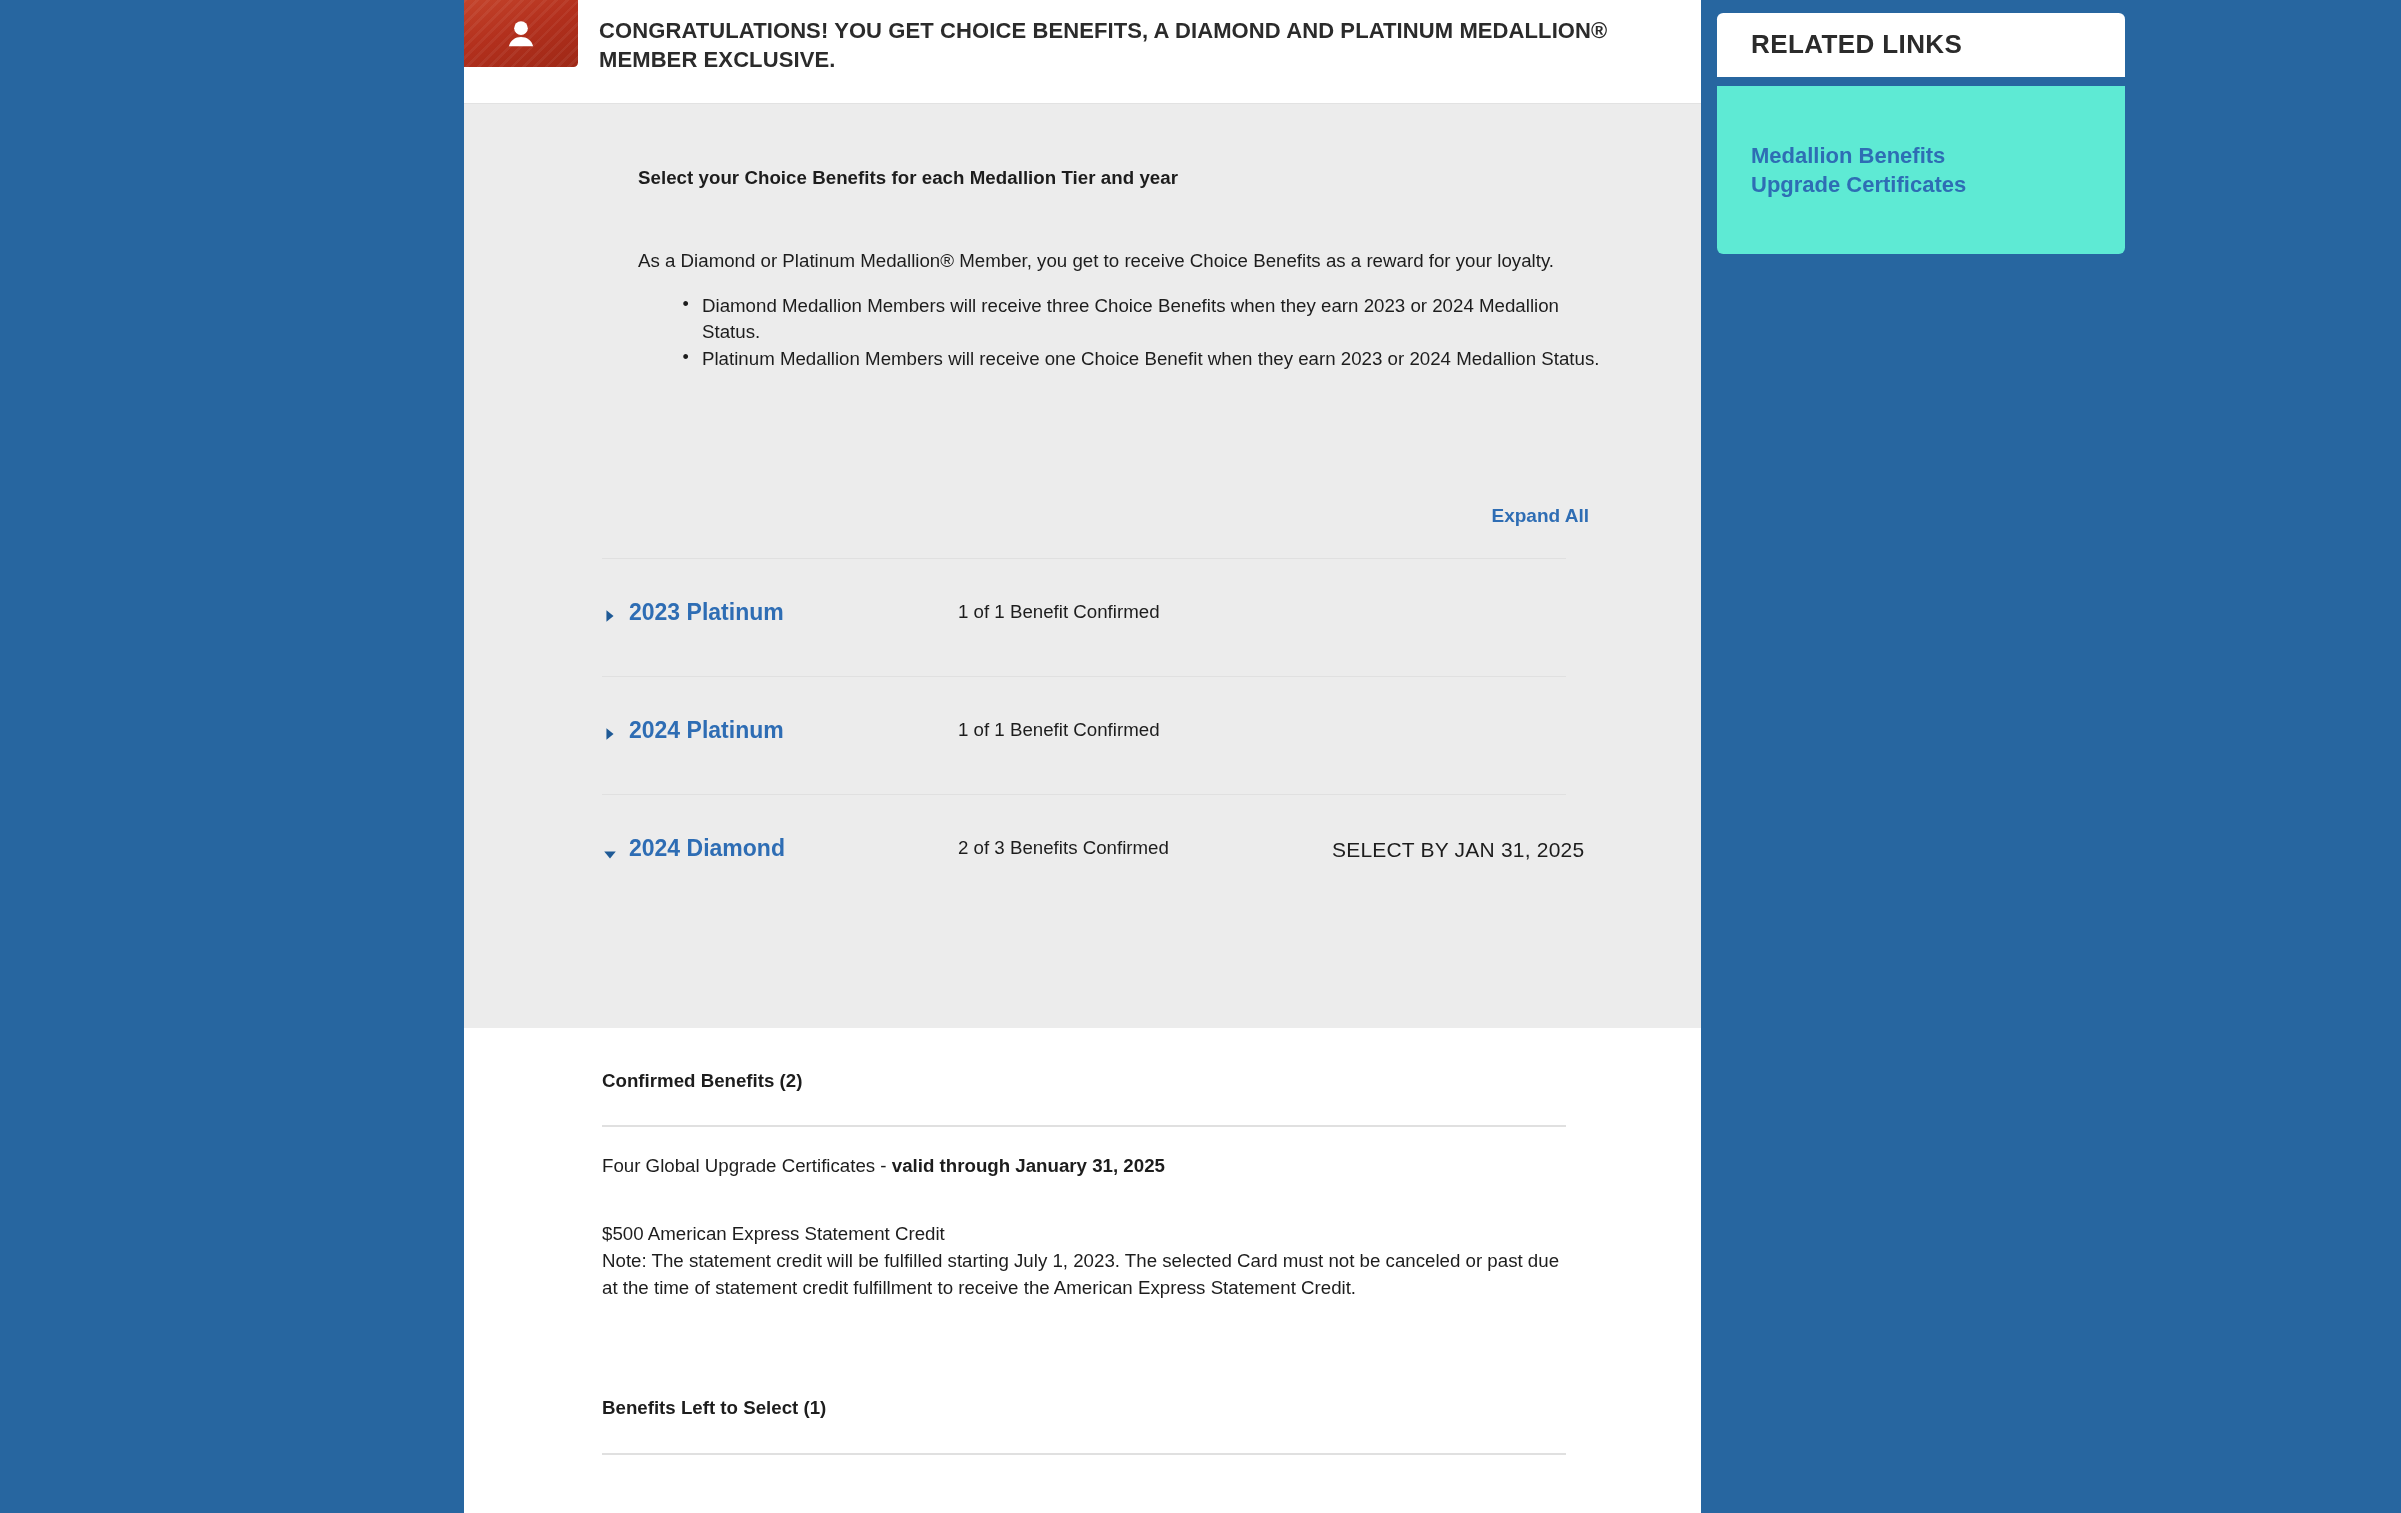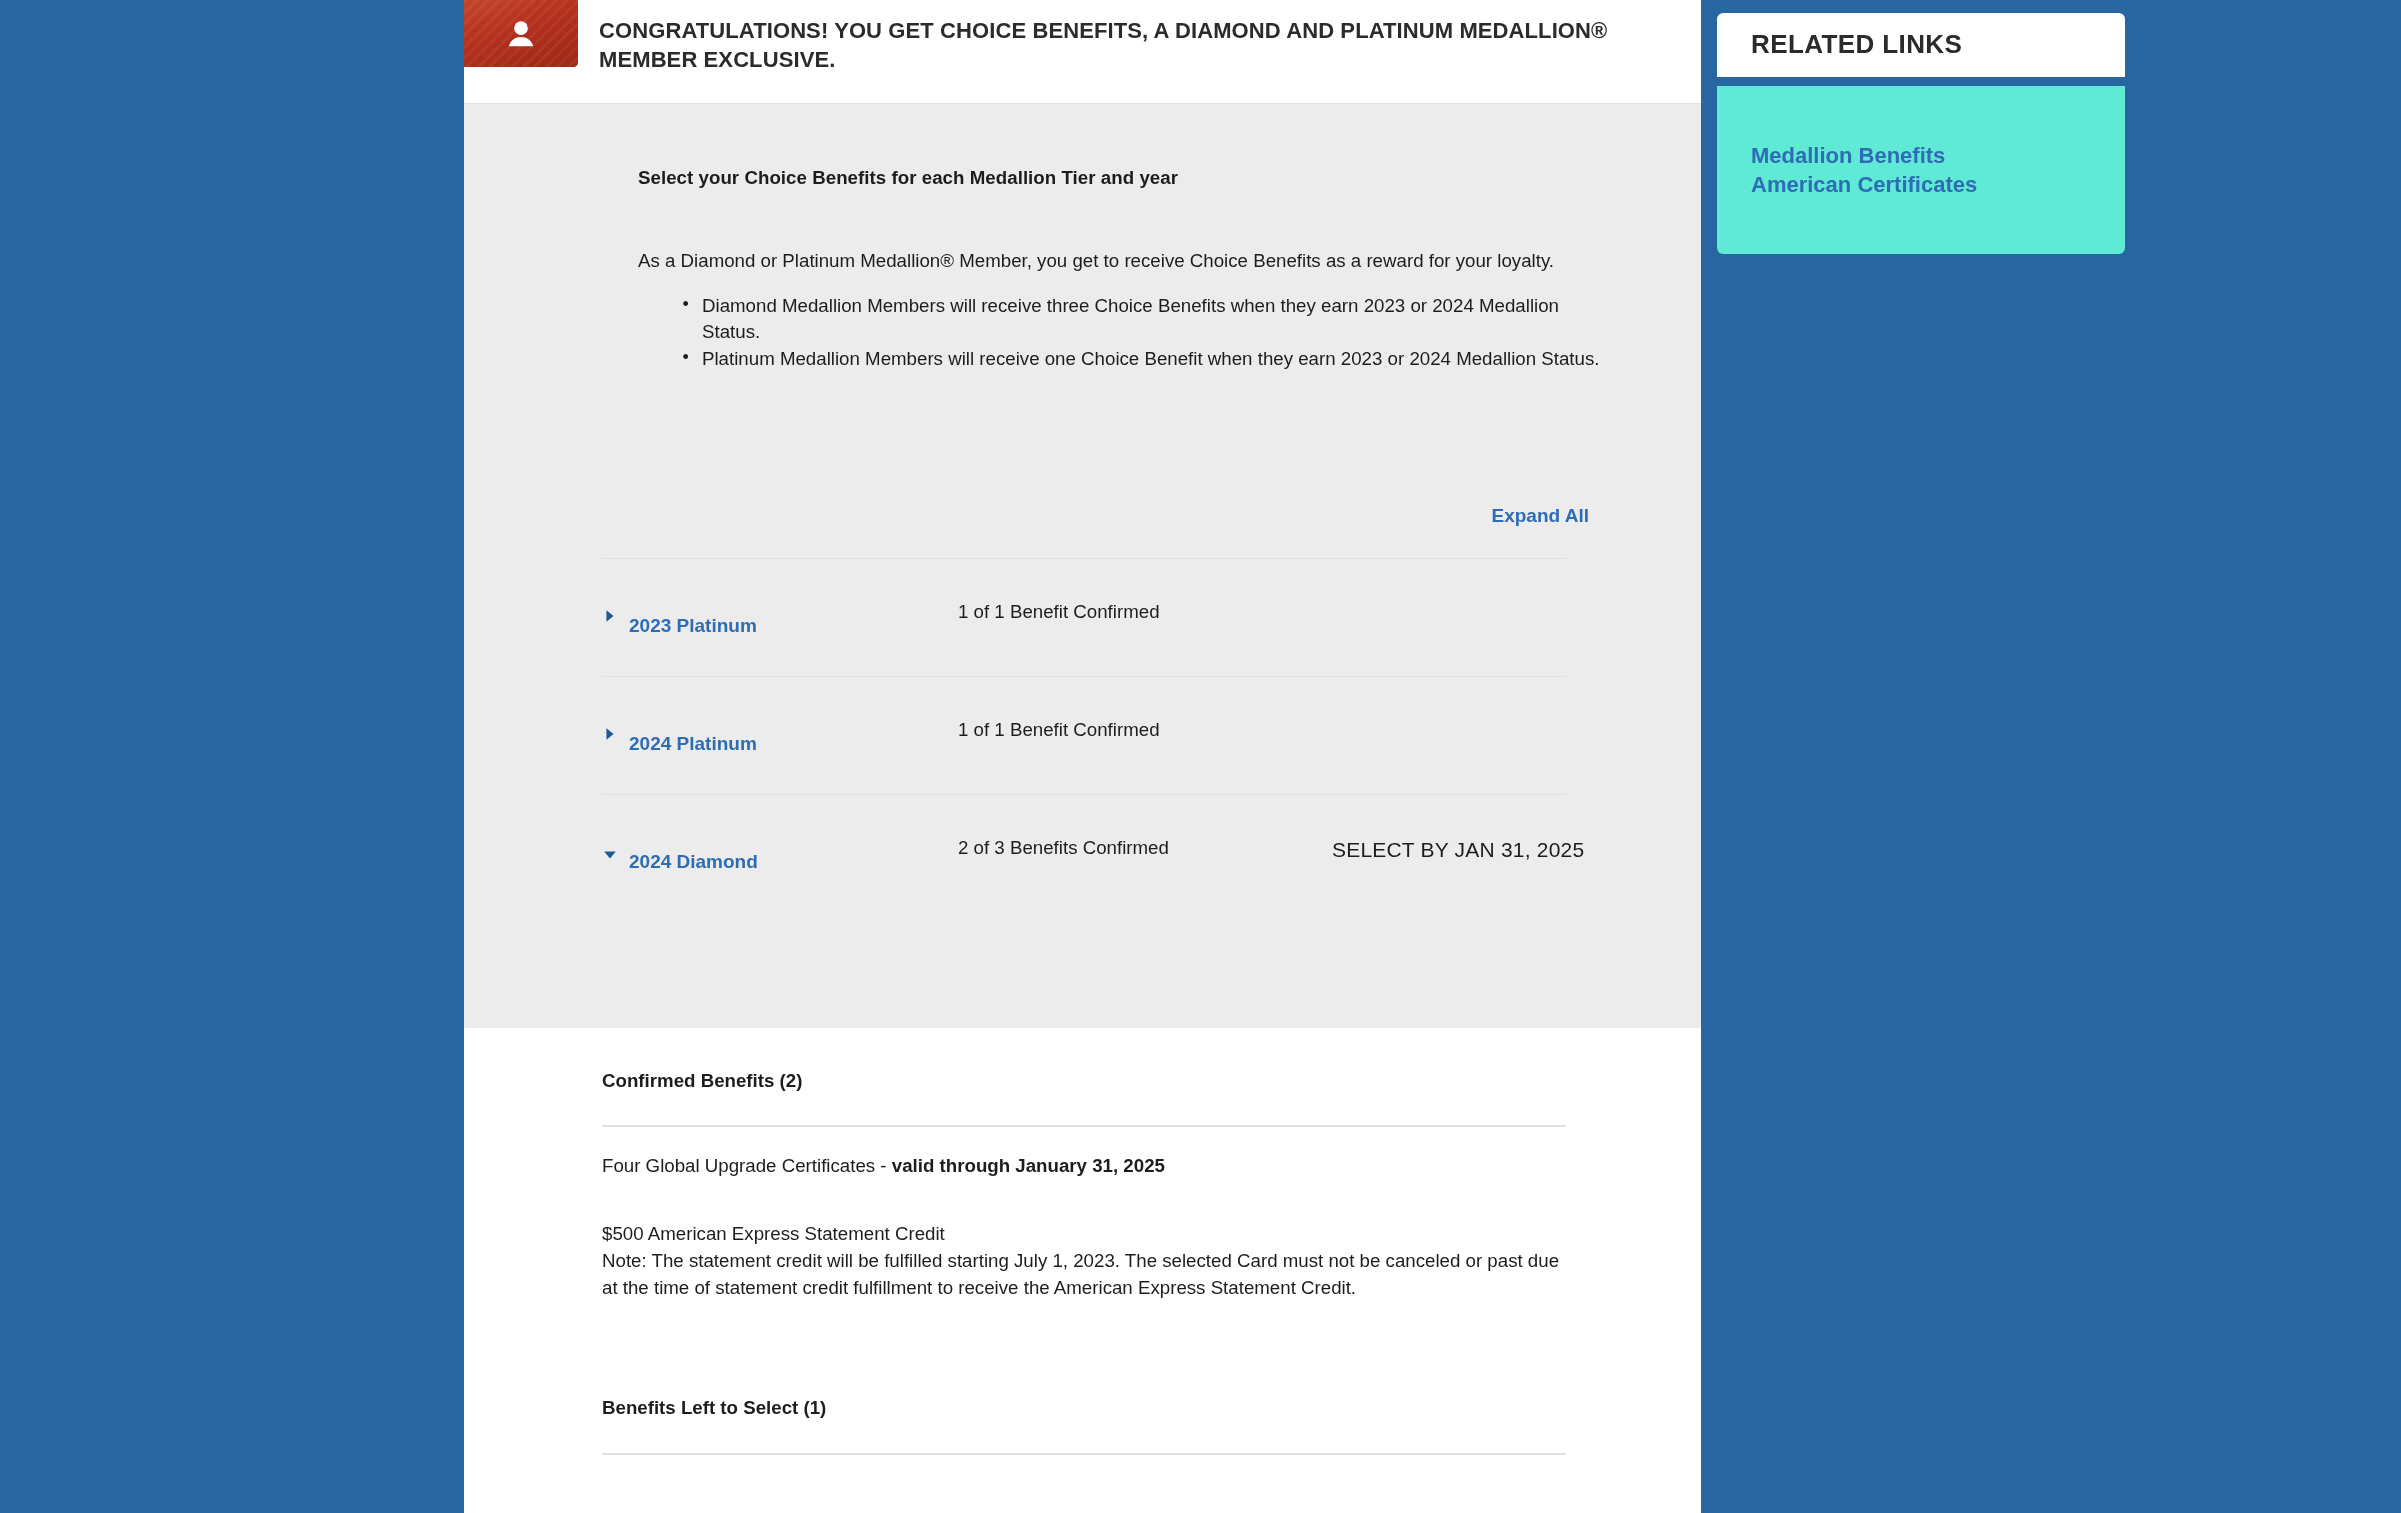--- a/index.html
+++ b/index.html
@@ -165,22 +165,22 @@
     top: 49px;
     width: 16px;
     height: 16px;
     cursor: pointer;
   }
   .acc-caret svg { display: block; }
 
   .acc-title {
     position: absolute;
     left: 27px;
-    top: 56px;
-    font-size: 19px;
+    top: 40px;
+    font-size: 23px;
     font-weight: 700;
     color: #2e6db4;
     text-decoration: none;
     cursor: pointer;
     white-space: nowrap;
   }
   .acc-status {
     position: absolute;
     left: 356px;
     top: 42px;
@@ -375,18 +375,18 @@
     </div>
 
   </div>
 
   <div class="rail">
     <div class="rail-header">
       <span class="rail-header-title">RELATED LINKS</span>
     </div>
     <div class="rail-body">
       <a class="rail-link">Medallion Benefits</a>
-      <a class="rail-link">American Certificates</a>
+      <a class="rail-link">Upgrade Certificates</a>
     </div>
   </div>
 
 </div>
 
 
 </body></html>

